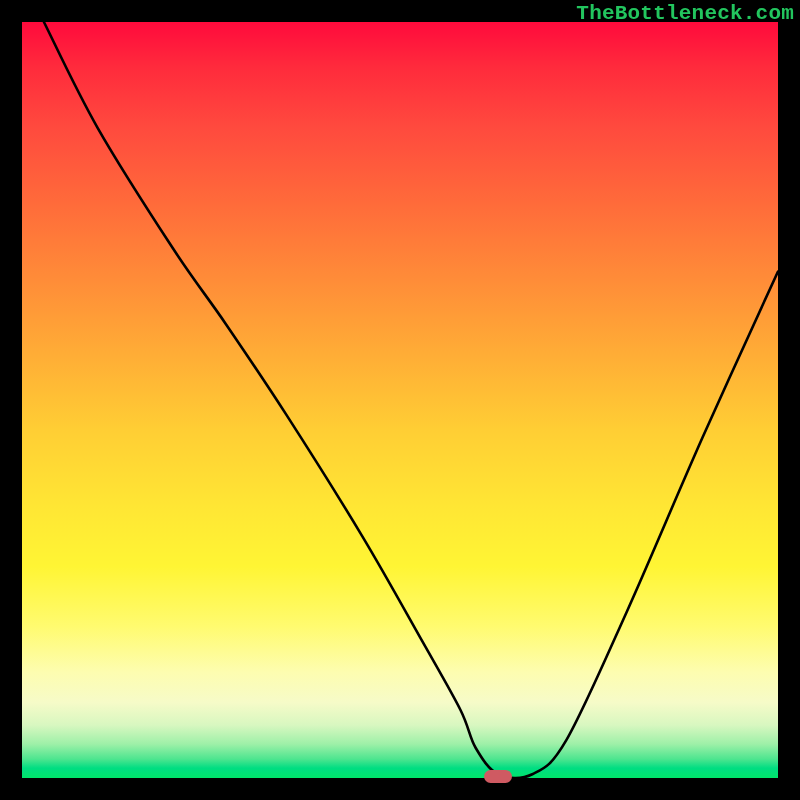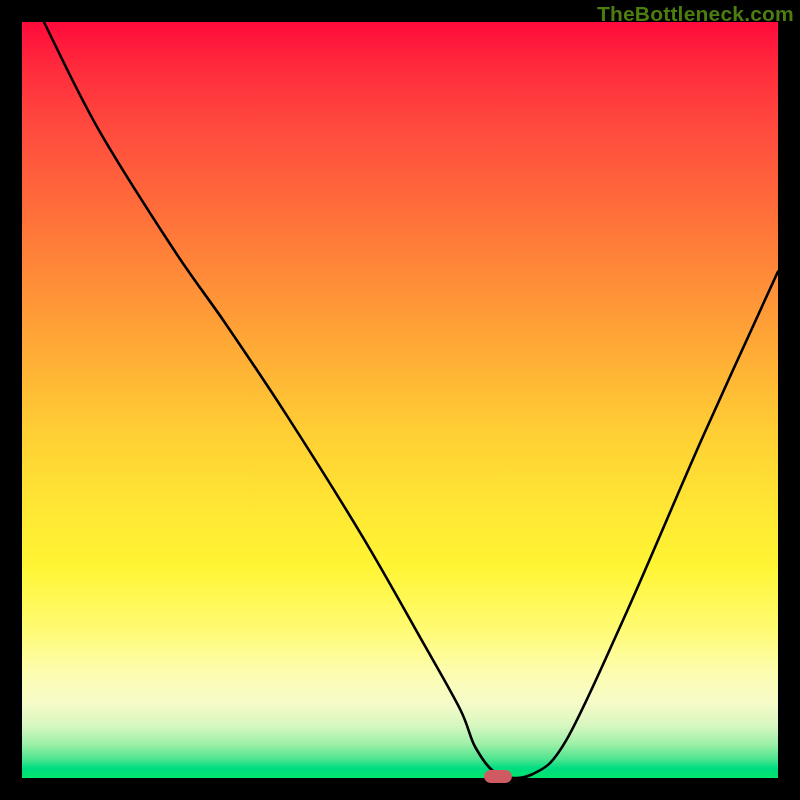--- a/index.html
+++ b/index.html
@@ -40,24 +40,24 @@
       #9ef0a8 95.5%,
       #4de58f 97.5%,
       #00dd82 98.7%,
       #00e56a 100%
     );
   }
   .watermark {
     position: absolute;
     top: 2px;
     right: 6px;
-    font-family: Liberation Sans, sans-serif;
+    font-family: Liberation Mono, monospace;
     font-size: 21px;
     font-weight: 600;
-    color: #4d7c0f;
+    color: #22c55e;
     letter-spacing: 0.2px;
     user-select: none;
   }
   svg.curve {
     position: absolute;
     left: 0;
     top: 0;
     width: 756px;
     height: 756px;
     overflow: visible;

